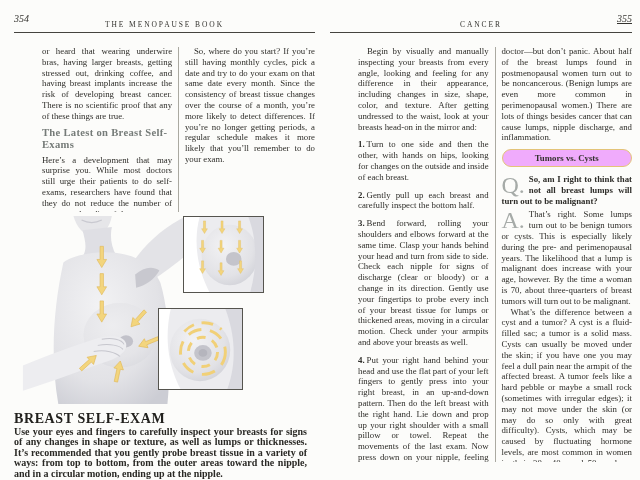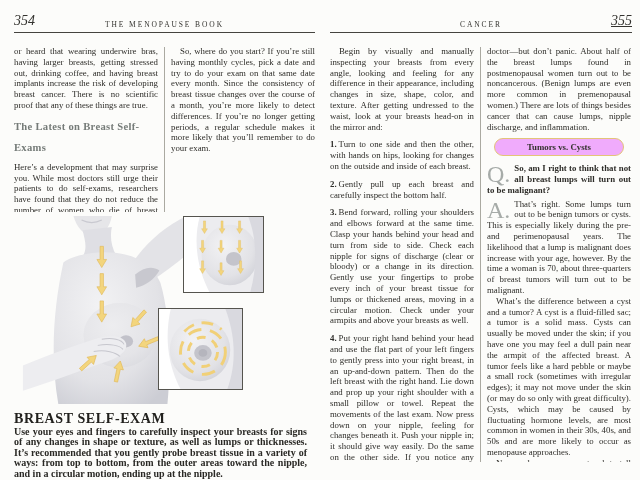--- a/index.html
+++ b/index.html
@@ -4,36 +4,36 @@
 <style>
   * { margin:0; padding:0; box-sizing:border-box; }
   html,body { width:640px; height:480px; overflow:hidden; }
   body { background:#fbfbf8; font-family:"Liberation Serif","DejaVu Serif",serif; color:#2e2d29; }
   .spread { position:relative; width:640px; height:480px; background:#fcfcfa; }
   .page { position:absolute; top:0; height:480px; }
   .page-left  { left:14px;  width:301px; }
   .page-right { left:330px; width:302px; }
 
   .pghead { position:relative; height:33px; }
-  .ph-num { position:absolute; top:13px; font-style:italic; font-size:14px; color:#34332f; }
+  .ph-num { position:absolute; top:13px; font-style:italic; font-size:10px; color:#34332f; }
   .ph-num.left  { left:0; }
   .ph-num.right { right:0;text-decoration:underline; }
   .ph-title { position:absolute; top:20px; left:0; right:0; text-align:center;
               font-size:7.5px; letter-spacing:1.9px; color:#34332f; }
   .ph-rule { position:absolute; left:0; right:0; bottom:0; border-top:1.1px solid #45443f; }
 
-  .cols { display:flex; margin-top:13px; overflow:hidden; }
+  .cols { display:flex; margin-top:13px; overflow:hidden;margin-left:28px; }
   .cols-left  { height:166px; }
   .cols-right { height:416px; }
   .col { width:144px; font-size:8.8px; line-height:10.8px; text-align:justify; color:#2e2d29; }
   .colrule { width:1px; background:#aaa9a1; margin:1px 6px 0 6px; }
 
   .p { text-indent:0; }
   .p.ind { text-indent:9px; }
-  .subhead { font-size:10.6px; line-height:21px; font-weight:bold; letter-spacing:0.3px;
+  .subhead { font-size:10.6px; line-height:12px; font-weight:bold; letter-spacing:0.3px;
              color:#757b78; text-align:left; margin:5px 0 4px 0; }
 
   .step { margin-top:7px; }
   .stepnum { font-weight:bold; margin-right:2px; }
 
   .pillbox { width:130px; margin:6px auto 7px auto; background:#f0abfc; border:1px solid #e3c478;
              border-radius:9px; text-align:center; font-weight:bold; font-size:8.8px;
              padding:3px 0 2px 0; color:#33322d; }
   .qa { overflow:hidden; }
   .dropcap { float:left; font-size:24px; line-height:20px; color:#a6aba8; margin:1px 4px 0 0; }
@@ -171,21 +171,21 @@
         </div>
         <div class="step">
           <span class="stepnum">3.</span><span>Bend forward, rolling your shoulders and elbows forward at the same time. Clasp your hands behind your head and turn from side to side. Check each nipple for signs of discharge (clear or bloody) or a change in its direction. Gently use your fingertips to probe every inch of your breast tissue for lumps or thickened areas, moving in a circular motion. Check under your armpits and above your breasts as well.</span>
         </div>
         <div class="step">
           <span class="stepnum">4.</span><span>Put your right hand behind your head and use the flat part of your left fingers to gently press into your right breast, in an up-and-down pattern. Then do the left breast with the right hand. Lie down and prop up your right shoulder with a small pillow or towel. Repeat the movements of the last exam. Now press down on your nipple, feeling for changes beneath it. Push your nipple in; it should give way easily. Do the same on the other side. If you notice any changes, call your</span>
         </div>
       </div>
       <div class="colrule"></div>
       <div class="col">
-        <div class="p">doctor—but don’t panic. About half of the breast lumps found in postmenopausal women turn out to be noncancerous. (Benign lumps are even more common in premenopausal women.) There are lots of things besides cancer that can cause lumps, nipple discharge, and inflammation.</div>
+        <div class="p">doctor—but don’t panic. About half of the breast lumps found in postmenopausal women turn out to be noncancerous. (Benign lumps are even more common in perimenopausal women.) There are lots of things besides cancer that can cause lumps, nipple discharge, and inflammation.</div>
         <div class="pillbox">Tumors vs. Cysts</div>
         <div class="qa qa-q">
           <span class="dropcap">Q.</span><span class="qtext">So, am I right to think that not all breast lumps will turn out to be malignant?</span>
         </div>
         <div class="qa qa-a">
           <span class="dropcap">A.</span><span>That’s right. Some lumps turn out to be benign tumors or cysts. This is especially likely during the pre- and perimenopausal years. The likelihood that a lump is malignant does increase with your age, however. By the time a woman is 70, about three-quarters of breast tumors will turn out to be malignant.</span>
         </div>
         <div class="p ind">What’s the difference between a cyst and a tumor? A cyst is a fluid-filled sac; a tumor is a solid mass. Cysts can usually be moved under the skin; if you have one you may feel a dull pain near the armpit of the affected breast. A tumor feels like a hard pebble or maybe a small rock (sometimes with irregular edges); it may not move under the skin (or may do so only with great difficulty). Cysts, which may be caused by fluctuating hormone levels, are most common in women in their 30s, 40s, and 50s and are more likely to occur as menopause approaches.</div>
         <div class="p ind">Never rely on your own touch to tell the difference. Let a doctor do the diagnosing. If you experience any type of lump or thickening of the breast, or any</div>
       </div>

